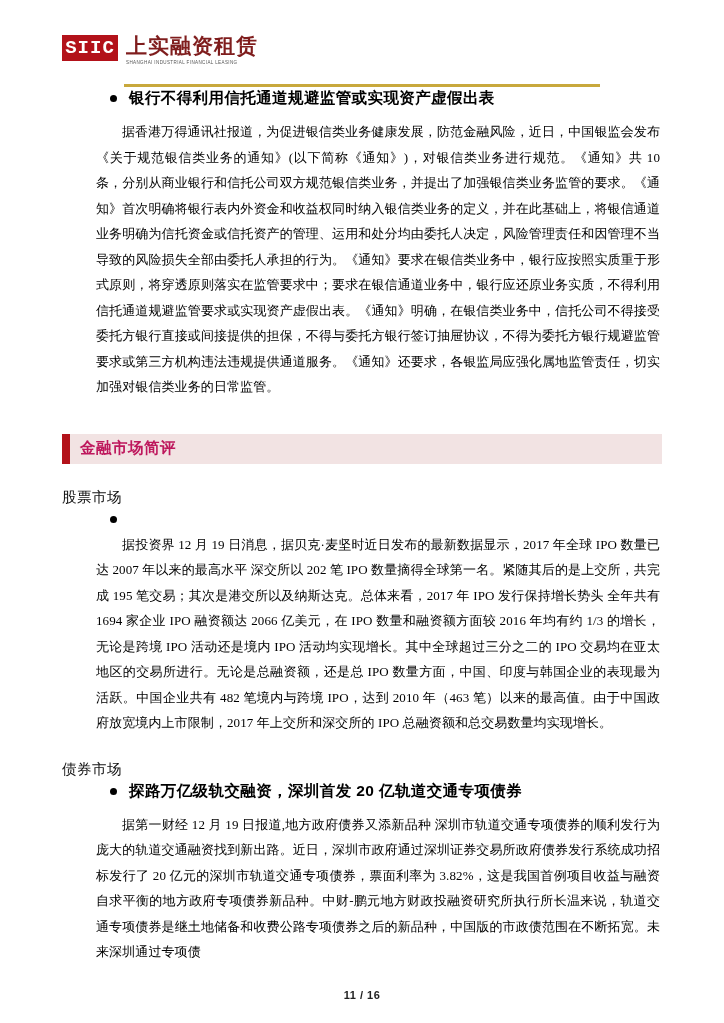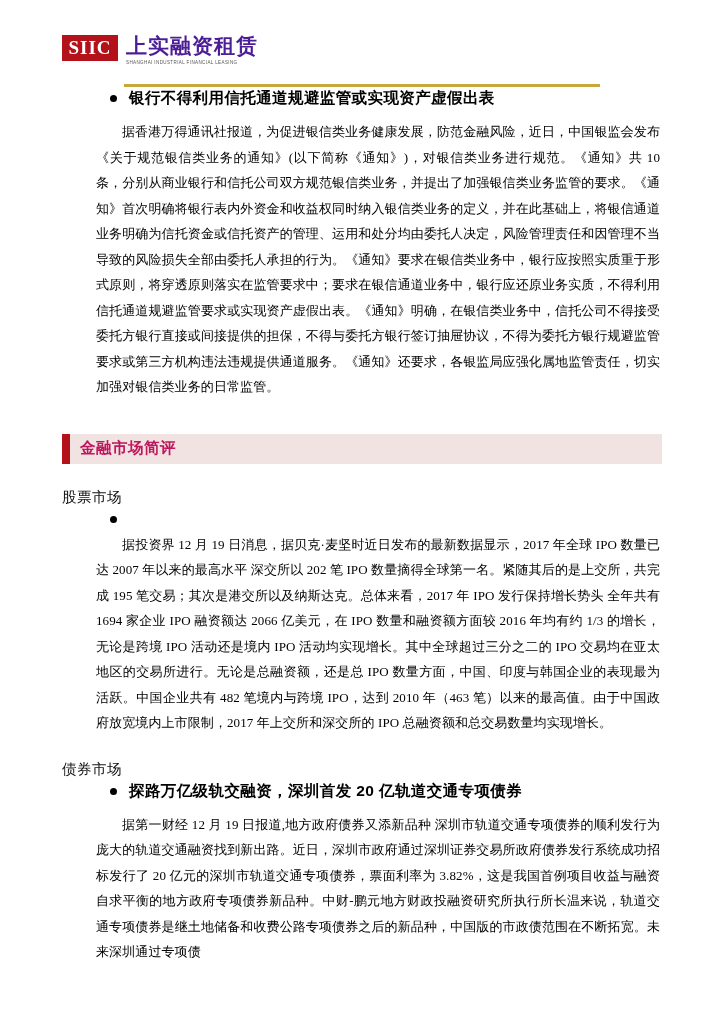--- a/index.html
+++ b/index.html
@@ -31,40 +31,40 @@
   }
   .logo-wrap {
     display: flex;
     align-items: flex-start;
   }
   .logo-mark {
     width: 56px;
     height: 26px;
     background: #b3121a;
     color: #ffffff;
-    font-family: Liberation Serif, serif;
+    font-family: Liberation Mono, monospace;
     font-weight: bold;
     font-size: 19px;
     letter-spacing: 1px;
     display: flex;
     align-items: center;
     justify-content: center;
     margin-top: 1px;
   }
   .logo-text {
     margin-left: 8px;
     display: flex;
     flex-direction: column;
     justify-content: flex-start;
   }
   .logo-cn {
     font-family: "Liberation Sans", sans-serif;
     font-weight: bold;
     font-size: 21px;
-    color: #4c1d95;
+    color: #7f1d1d;
     line-height: 23px;
     letter-spacing: 1px;
   }
   .logo-en {
     font-family: "Liberation Sans", sans-serif;
     font-size: 4.5px;
     color: #555555;
     letter-spacing: 0.4px;
     margin-top: 3px;
     line-height: 6px;
@@ -198,14 +198,17 @@
 
   <div class="subsection">债券市场</div>
   <div class="bullet-head">
     <span class="bullet-dot"></span>
     <span class="bh-text">探路万亿级轨交融资，深圳首发 20 亿轨道交通专项债券</span>
   </div>
   <div class="body-block-wide">
     <p class="body">据第一财经 12 月 19 日报道,地方政府债券又添新品种 深圳市轨道交通专项债券的顺利发行为庞大的轨道交通融资找到新出路。近日，深圳市政府通过深圳证券交易所政府债券发行系统成功招标发行了 20 亿元的深圳市轨道交通专项债券，票面利率为 3.82%，这是我国首例项目收益与融资自求平衡的地方政府专项债券新品种。中财-鹏元地方财政投融资研究所执行所长温来说，轨道交通专项债券是继土地储备和收费公路专项债券之后的新品种，中国版的市政债范围在不断拓宽。未来深圳通过专项债</p>
   </div>
 
+  <div class="footer">
+    <span>11 / 16</span>
+  </div>
 
 </div>
 
 </body></html>

